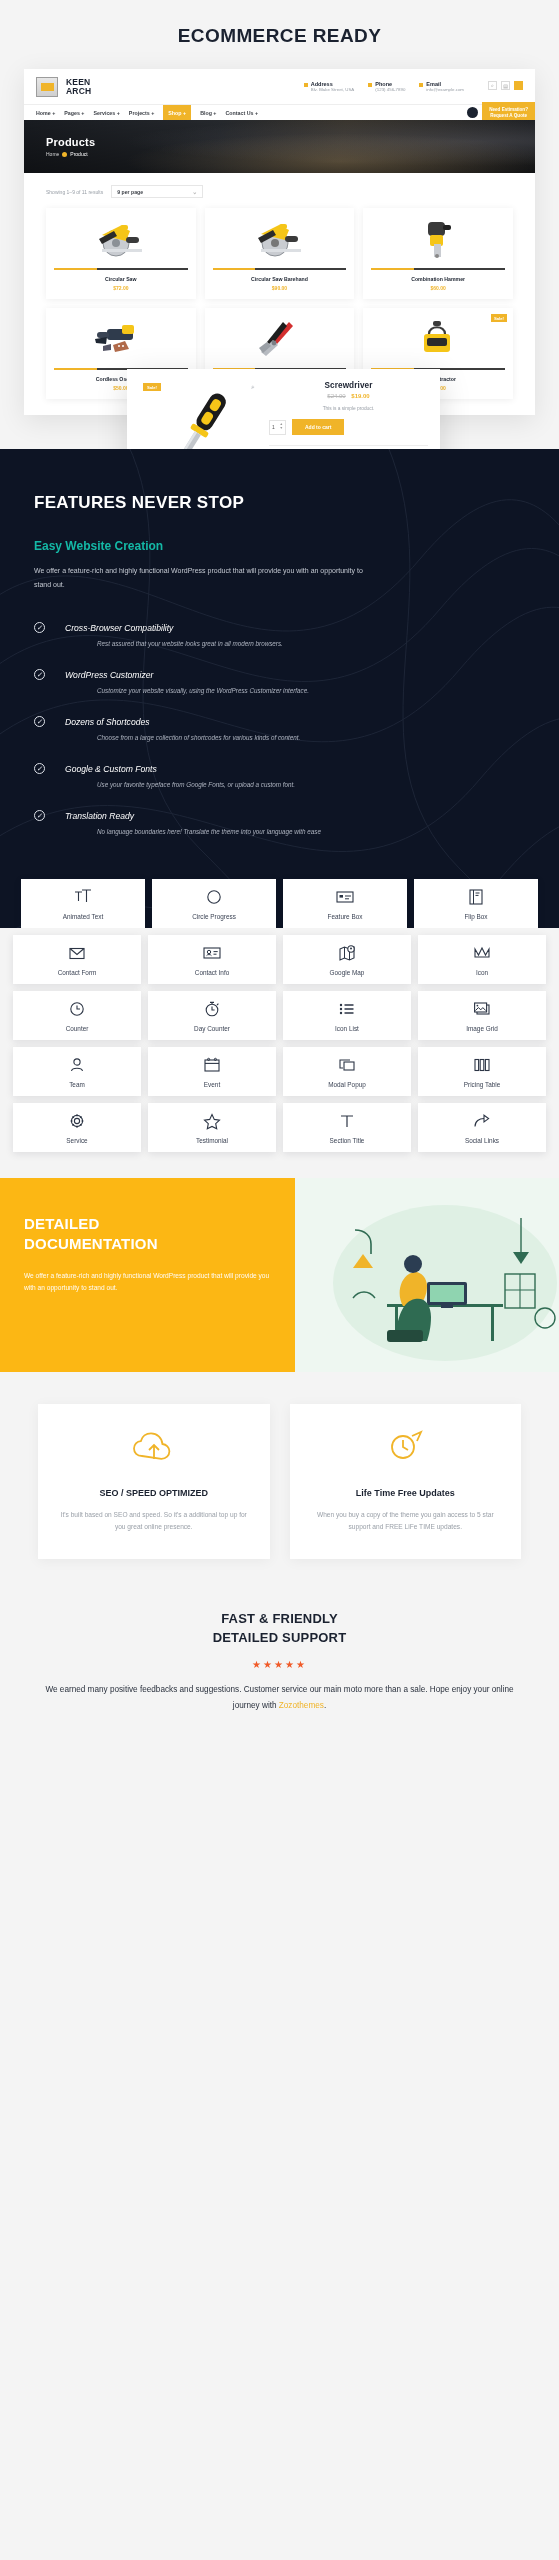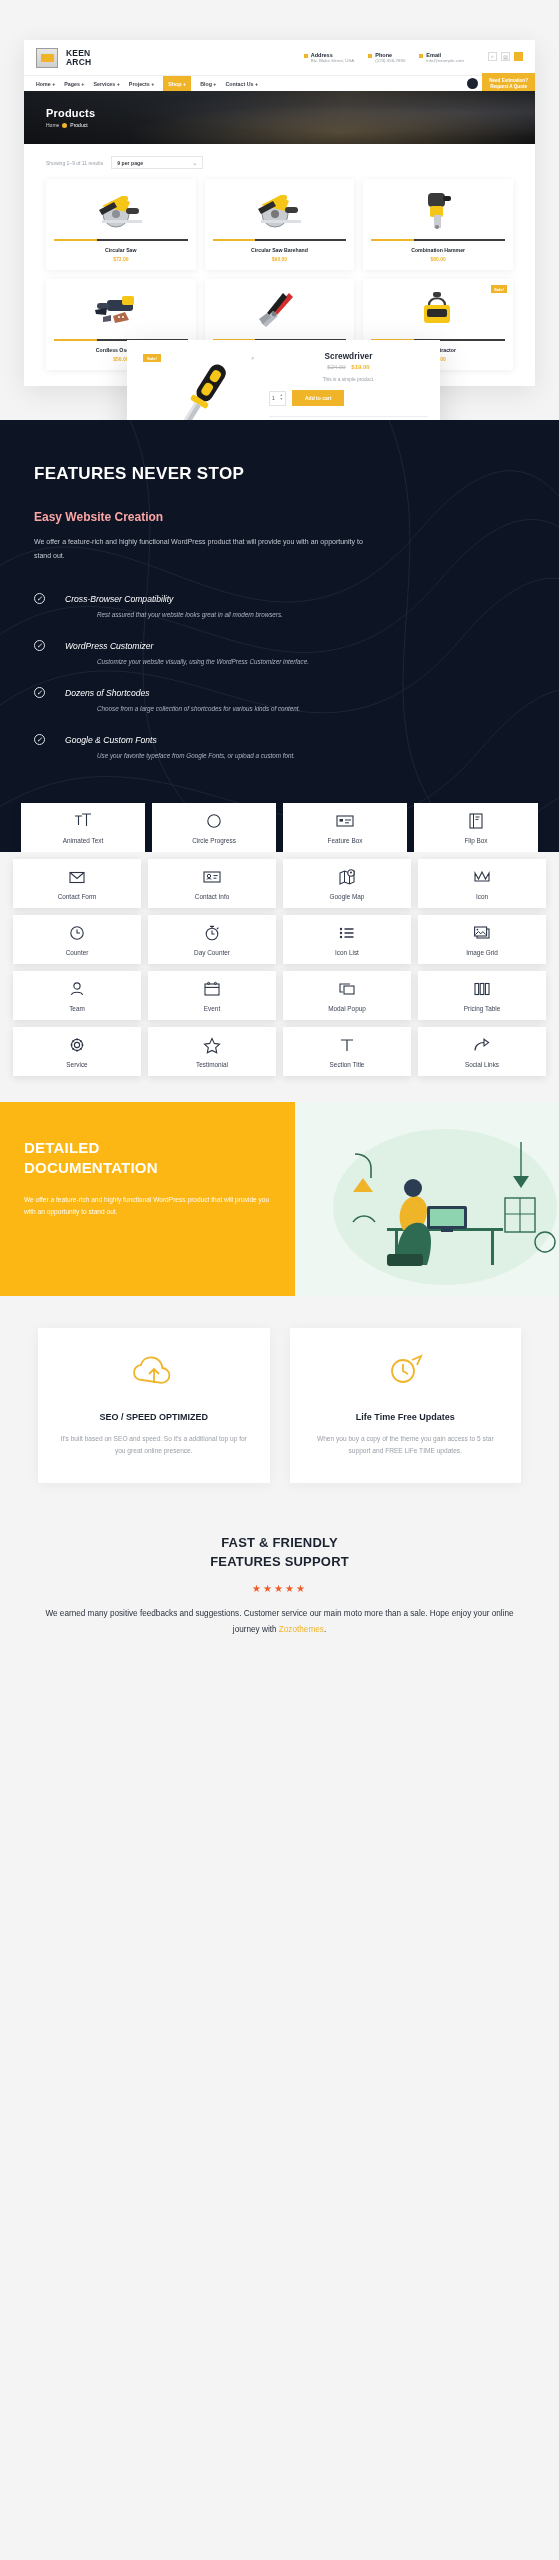--- a/index.html
+++ b/index.html
@@ -101,21 +101,21 @@
   .d-hr { height:1px; background:#ededed; margin:10px 0 7px; }
   .d-meta { font-size:4.6px; margin-bottom:4px; }
   .d-meta b { color:#232a36; }
   .d-meta span { color:#9aa0a8; }
 
   
   .sec-dark { background:#0d1424; position:relative; padding:44px 8px 0; overflow:hidden; }
   .swirl { position:absolute; inset:0; opacity:.55; }
   .dark-inner { position:relative; padding:0 26px; }
   .dark-h1 { color:#fff; font-size:17px; font-weight:700; letter-spacing:.3px; }
-  .dark-h2 { color:#fca5a5; font-size:12px; font-weight:700; margin-top:26px; }
+  .dark-h2 { color:#14b8a6; font-size:12px; font-weight:700; margin-top:26px; }
   .dark-p { color:#c4c9d2; font-size:7px; line-height:14px; margin-top:11px; max-width:340px; }
   .feat-list { margin-top:30px; }
   .feat { margin-bottom:22px;font-style:italic; }
   .feat-head { display:flex; align-items:center; gap:20px; }
   .chk { width:11px; height:11px; border:1.1px solid #dfe3ea; border-radius:50%; flex:none;
     display:flex; align-items:center; justify-content:center; color:#dfe3ea; font-size:7px; line-height:1; }
   .feat-title { color:#fff; font-size:8.6px; font-weight:400; }
   .feat-desc { color:#aeb4c0; font-size:6.3px; margin:7px 0 0 63px; }
 
   
@@ -147,20 +147,21 @@
   .stars { color:#f05a28; font-size:10px; letter-spacing:2px; margin-top:12px; }
   .sup-p { font-size:8.2px; color:#2a313d; line-height:16px; margin-top:12px; }
   .sup-p .brand { color:#f0b429; }
 </style>
 </head>
 <body>
 
 <div class="page">
 
   <section class="sec-hero">
+    <div class="hero-title">ECOMMERCE READY</div>
 
     <div class="mock-wrap">
       <div class="browser">
 
         <div class="site-top">
           <div class="logo-mark"></div>
           <div class="logo-text">
             <div>KEEN</div>
             <div>ARCH</div>
           </div>
@@ -425,20 +426,27 @@
             <span class="feat-title">Dozens of Shortcodes</span>
           </div>
           <div class="feat-desc">Choose from a large collection of shortcodes for various kinds of content.</div>
         </div>
         <div class="feat">
           <div class="feat-head">
             <span class="chk">✓</span>
             <span class="feat-title">Google &amp; Custom Fonts</span>
           </div>
           <div class="feat-desc">Use your favorite typeface from Google Fonts, or upload a custom font.</div>
+        </div>
+        <div class="feat">
+          <div class="feat-head">
+            <span class="chk">✓</span>
+            <span class="feat-title">Translation Ready</span>
+          </div>
+          <div class="feat-desc">No language boundaries here! Translate the theme into your language with ease</div>
         </div>
       </div>
     </div>
 
     <div class="wgrid-wrap">
       <div class="wgrid">
         <div class="wcard">
           <svg width="20" height="18" viewBox="0 0 20 18">
               <g fill="none" stroke="#2c3545" stroke-width="1.1">
                 <path d="M2 4h7M5.5 4v9"></path>
@@ -661,19 +669,19 @@
         <path d="M33 8l9-4-4 9" fill="none" stroke="#f0b429" stroke-width="1.8"></path>
       </svg>
       <div class="fcard-title">Life Time Free Updates</div>
       <div class="fcard-p">When you buy a copy of the theme you gain access to 5 star support and FREE LiFe TIME updates.</div>
     </div>
   </section>
 
   <section class="sec-support">
     <div class="sup-h">
       <div>FAST &amp; FRIENDLY</div>
-      <div>FEATURES SUPPORT</div>
+      <div>DETAILED SUPPORT</div>
     </div>
     <div class="stars">★★★★★</div>
     <p class="sup-p"><span>We earned many positive feedbacks and suggestions. Customer service our main moto more than a sale. Hope enjoy your online journey with </span><span class="brand">Zozothemes</span><span>.</span></p>
   </section>
 
 </div>
 
 </body></html>

